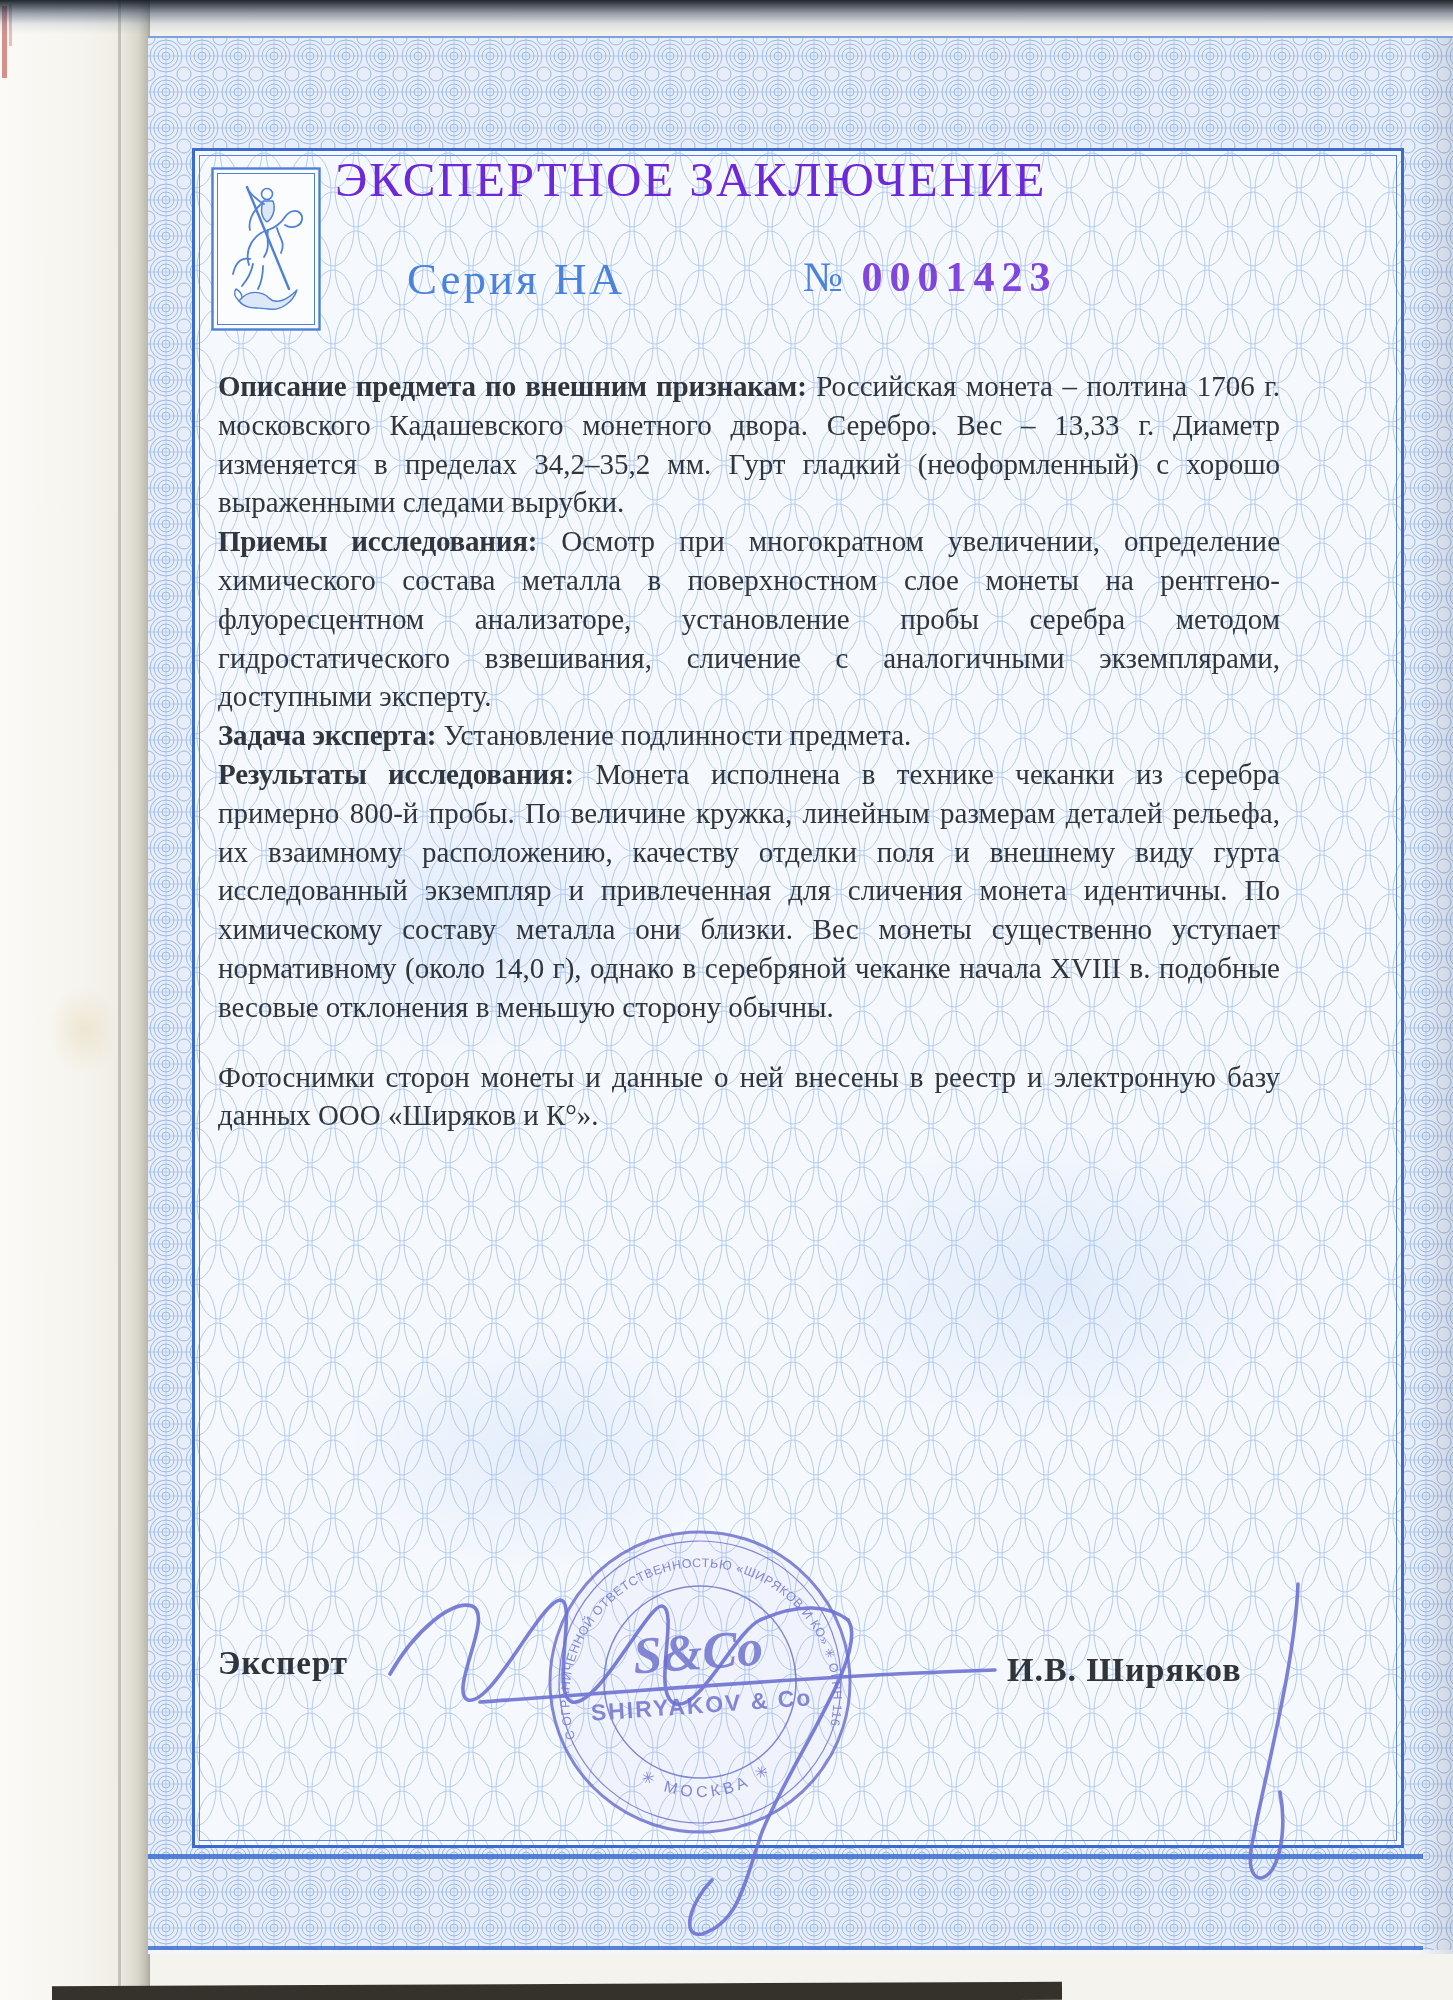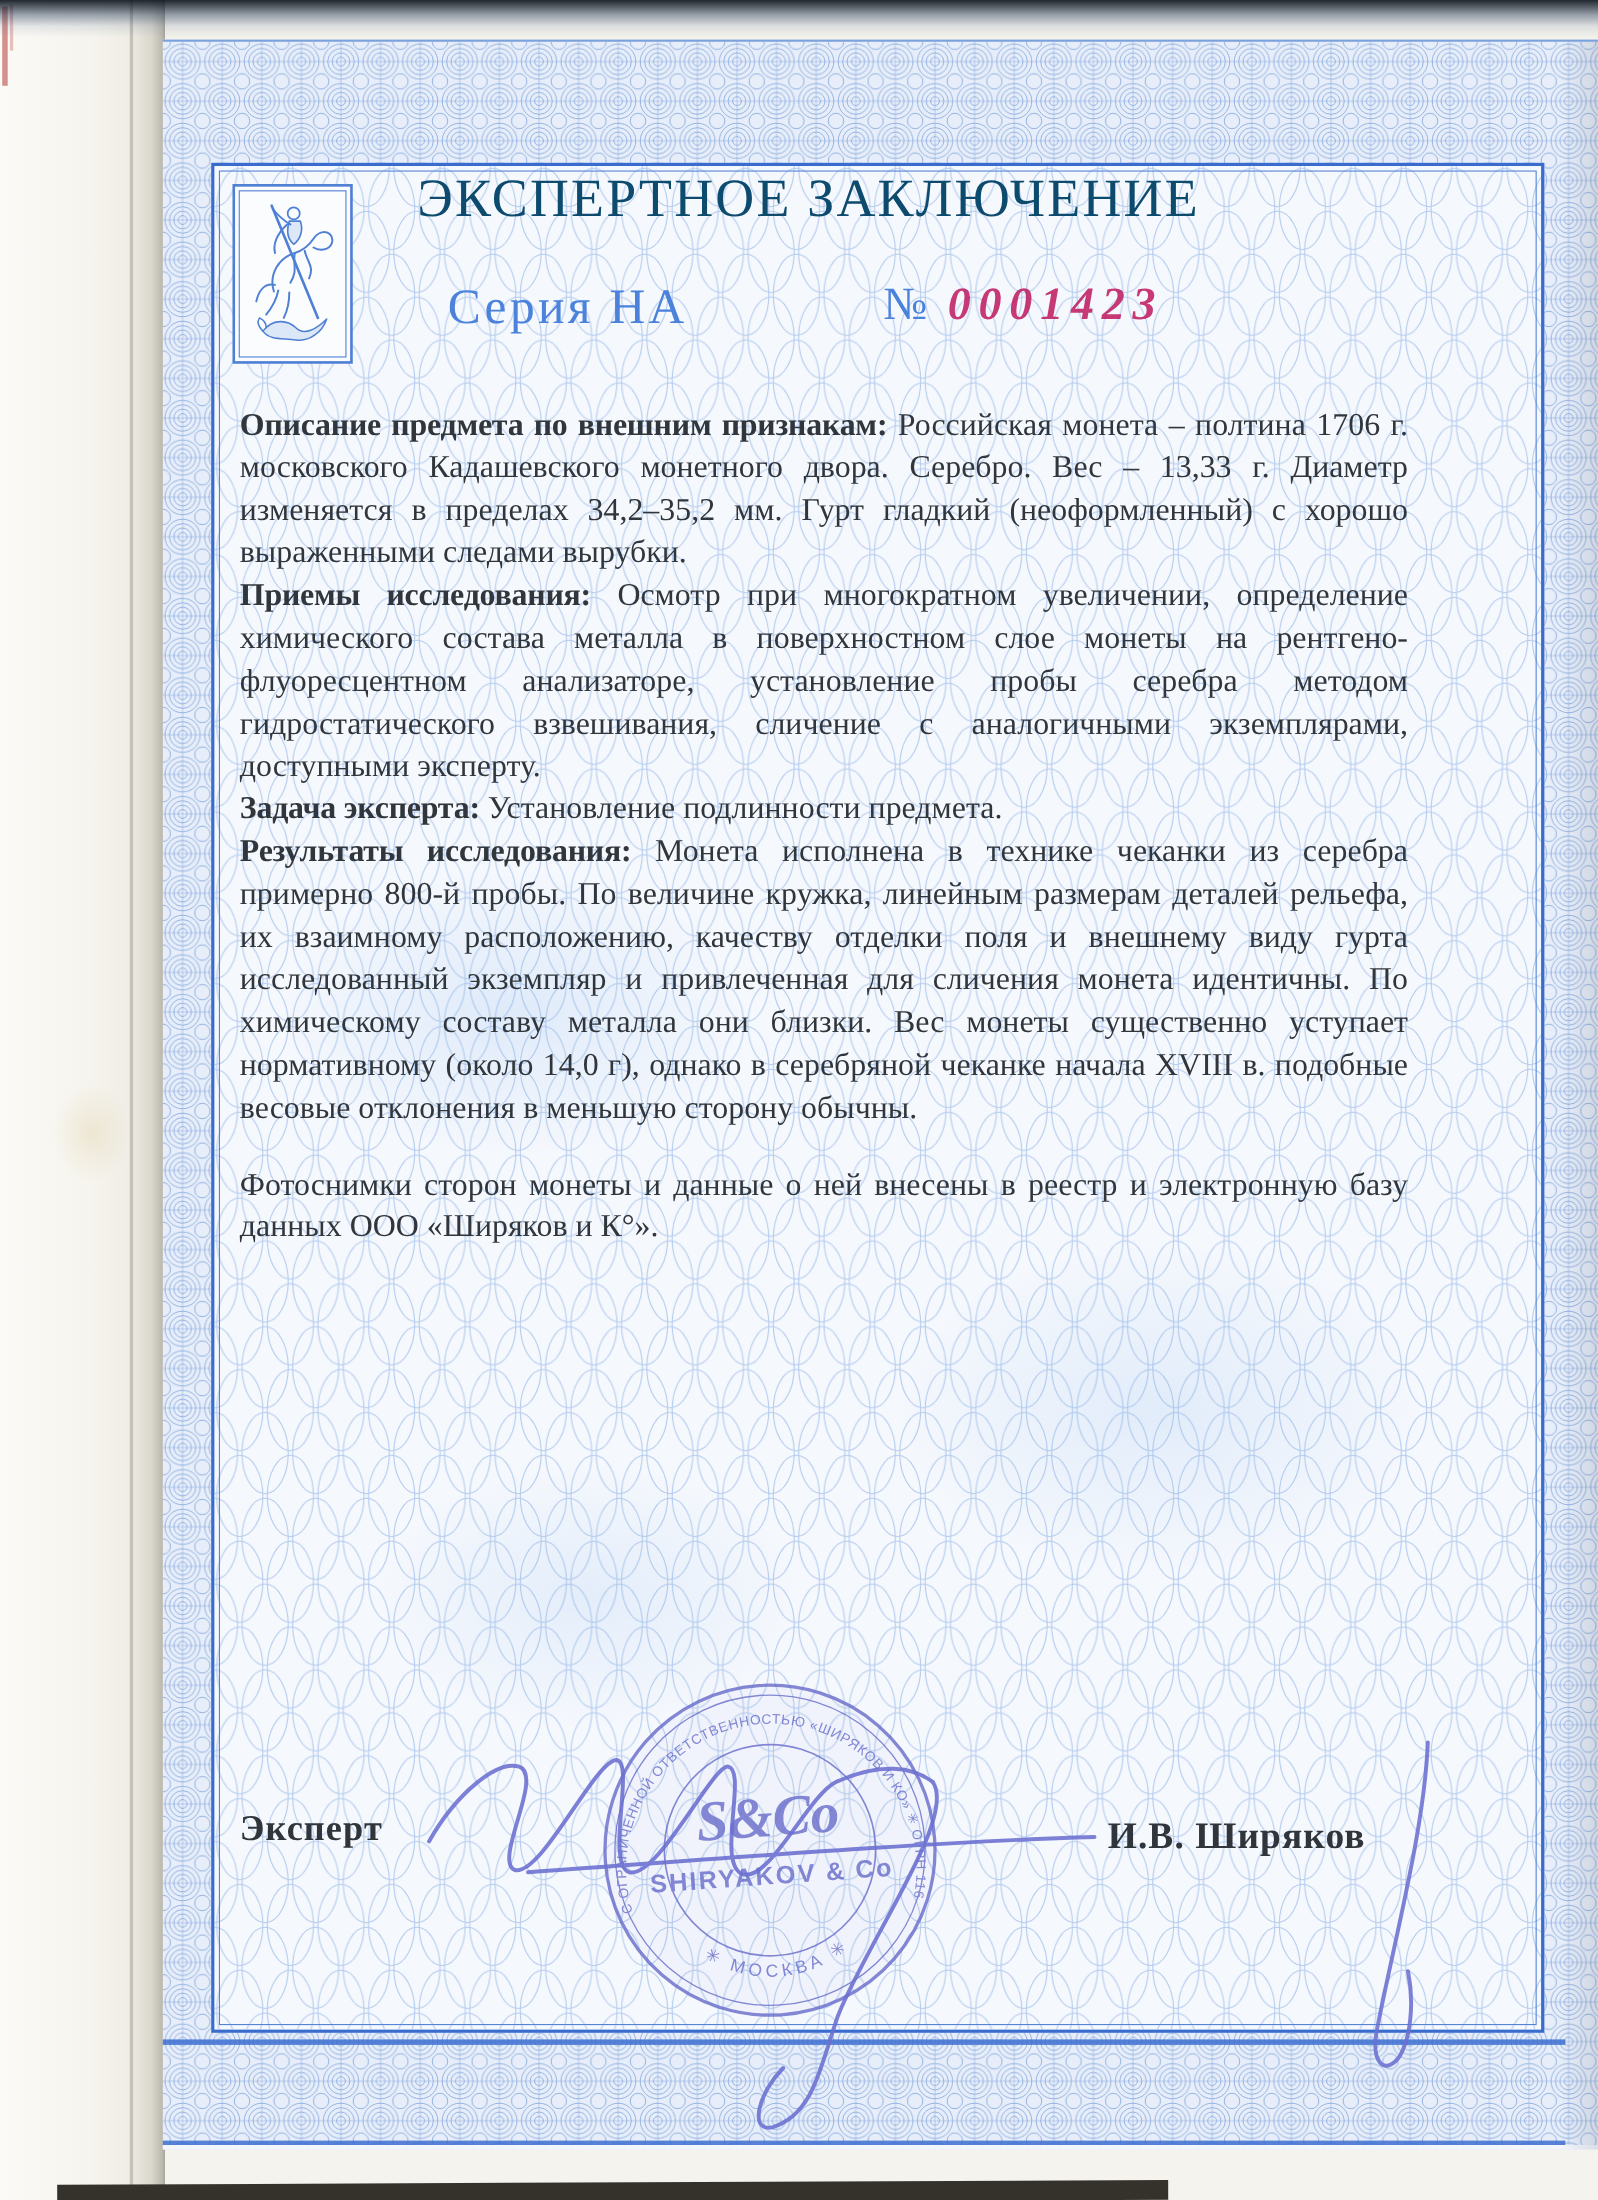--- a/index.html
+++ b/index.html
@@ -36,26 +36,26 @@
   .inner-pattern{position:absolute;left:0;top:0;}
   .cloud{position:absolute;border-radius:50%;pointer-events:none;}
   .cloud.c1{left:60px;top:640px;width:420px;height:260px;background:radial-gradient(closest-side,rgba(135,180,235,.20),rgba(135,180,235,0));}
   .cloud.c2{left:620px;top:980px;width:480px;height:300px;background:radial-gradient(closest-side,rgba(135,180,235,.18),rgba(135,180,235,0));}
   .cloud.c3{left:150px;top:1180px;width:380px;height:240px;background:radial-gradient(closest-side,rgba(135,180,235,.16),rgba(135,180,235,0));}
 
   
   .emblem-box{position:absolute;left:16px;top:16px;width:110px;height:164px;}
 
   
-  .title{position:absolute;left:140px;top:0px;width:800px;text-align:center;
-        font-size:49px;letter-spacing:2px;color:#0c4a6e;white-space:nowrap;}
+  .title{position:absolute;left:140px;top:0px;width:800px;text-align:left;
+        font-size:49px;letter-spacing:2px;color:#6d28d9;white-space:nowrap;}
   .series{position:absolute;left:212px;top:102px;font-size:45px;color:#4b82dc;letter-spacing:3px;}
   .number-group{position:absolute;left:608px;top:102px;font-size:42px;}
   .number-sign{color:#4b82dc;letter-spacing:8px;}
-  .serial{color:#be185d;font-weight:bold;letter-spacing:7px;opacity:.85;font-style:italic;}
+  .serial{color:#6d28d9;font-weight:bold;letter-spacing:7px;opacity:.85;}
 
   
   .body-text{position:absolute;left:23px;top:216px;width:1062px;
         font-size:29px;line-height:38.8px;color:#30363b;text-align:justify;}
   .body-text p{margin:0;}
   .body-text p.spaced{margin-top:31px;}
   .lead{font-weight:bold;letter-spacing:-.2px;}
 
   
   .expert-label{position:absolute;left:23px;top:1494px;font-size:33px;font-weight:bold;color:#2f353a;letter-spacing:1px;}

